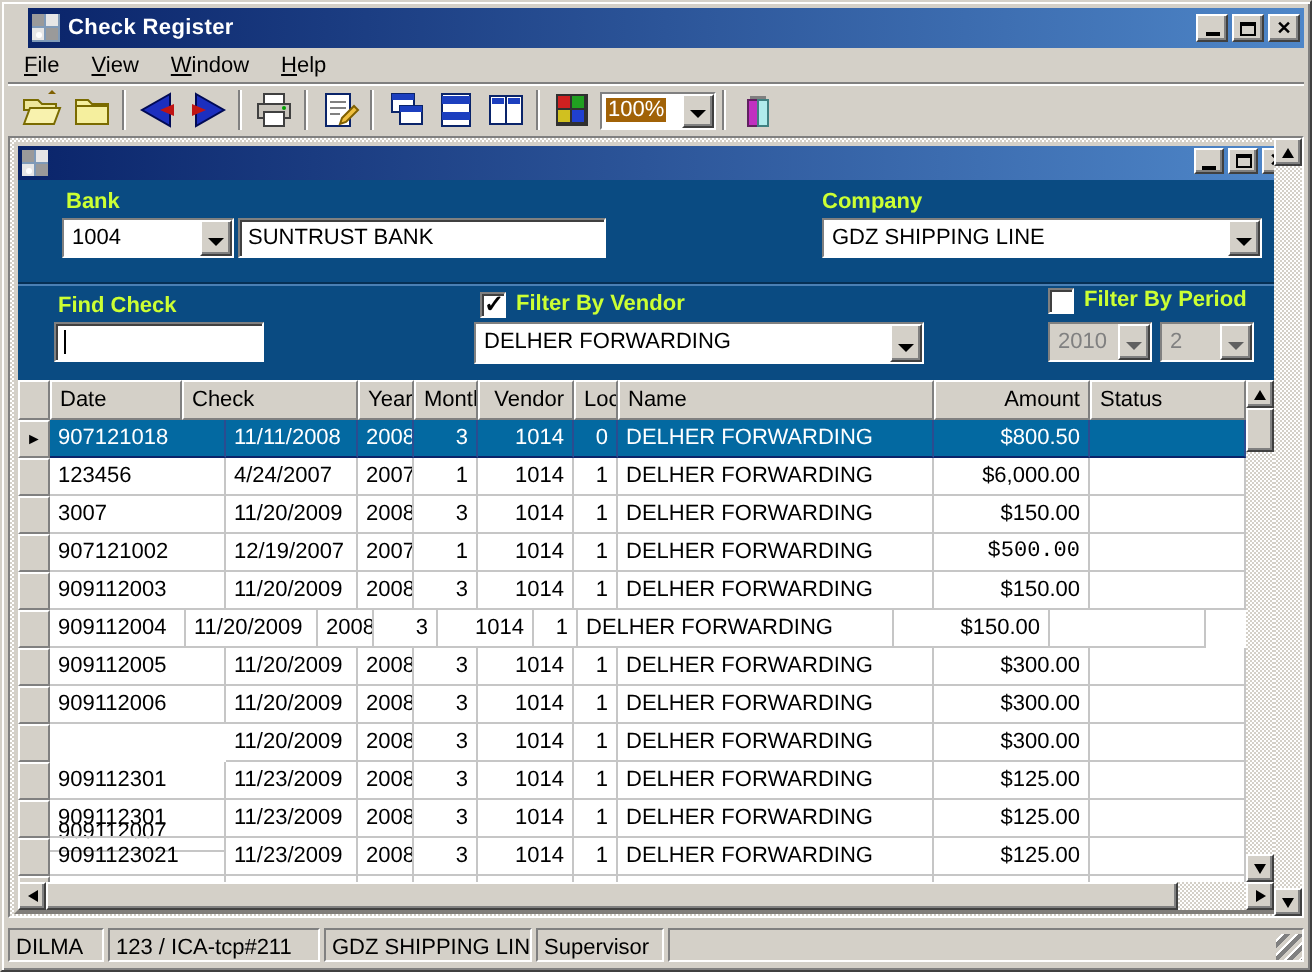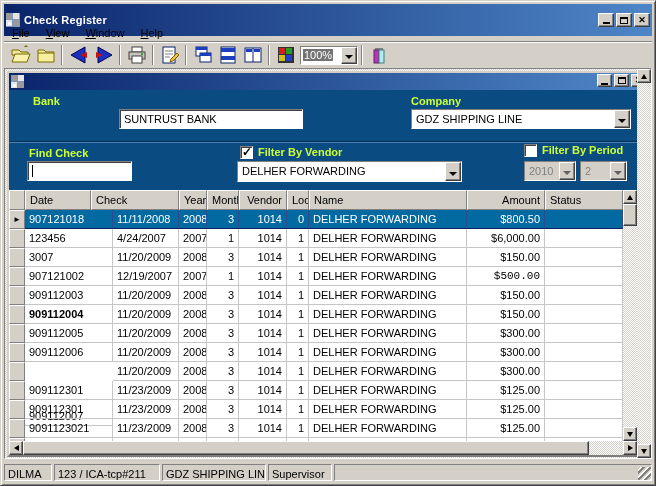--- a/index.html
+++ b/index.html
@@ -9,21 +9,21 @@
   .window{position:relative;width:656px;height:486px;background:#d4d0c8;
     border:1px solid #404040;border-top-color:#d4d0c8;border-left-color:#d4d0c8;
     box-shadow:inset 1px 1px 0 #fff, inset -1px -1px 0 #808080;overflow:hidden;}
 
   
   .raised{border:1px solid;border-color:#fff #404040 #404040 #fff;box-shadow:inset -1px -1px 0 #808080;background:#d4d0c8;}
   .sunk{border:1px solid;border-color:#808080 #fff #fff #808080;box-shadow:inset 1px 1px 0 #404040;background:#fff;}
   .checker{background-color:#d4d0c8;background-image:repeating-conic-gradient(#ffffff 0% 25%,#d4d0c8 0% 50%);background-size:2px 2px;}
 
   
-  .titlebar{position:absolute;left:3px;top:3px;right:3px;height:32px;
+  .titlebar{position:absolute;left:13px;top:3px;right:3px;height:20px;
     background:linear-gradient(90deg,#0a246a,#4e86c8);display:flex;align-items:center;padding:0 2px;}
   .title-text{color:#fff;font-weight:bold;padding-left:4px;flex:1;letter-spacing:.2px;}
   .tb-btns{display:flex;gap:2px;}
   .tb-btn{width:16px;height:14px;display:flex;align-items:center;justify-content:center;padding:0;}
   .glyph-min{width:7px;height:2px;background:#000;margin-top:6px;}
   .glyph-max{width:8px;height:7px;border:1px solid #000;border-top:2px solid #000;}
   .glyph-x{font-size:9px;font-weight:bold;line-height:9px;}
 
   .appicon{width:14px;height:14px;background:#7f9ab8;position:relative;flex:none;}
   .appicon i{position:absolute;width:6px;height:6px;}
@@ -38,21 +38,21 @@
   .menu-item{display:inline-block;padding:2px 8px;cursor:default;}
   .menu-item::first-letter{text-decoration:underline;}
 
   
   .toolbar{position:absolute;left:3px;top:40px;right:3px;height:27px;display:flex;align-items:center;
     border-top:1px solid #808080;box-shadow:inset 0 1px 0 #fff;padding-left:4px;}
   .tbtn{width:25px;height:23px;display:flex;align-items:center;justify-content:center;background:transparent;}
   .tsep{width:2px;height:20px;margin:0 3px;border-left:1px solid #808080;border-right:1px solid #fff;}
   .zoom-combo{display:flex;width:58px;height:19px;margin-left:2px;}
   .zoom-field{flex:1;background:#fff;padding:2px 2px 0;overflow:hidden;}
-  .zoom-sel{background:#737373;color:#fff;padding:0 1px;}
+  .zoom-sel{background:#a16207;color:#fff;padding:0 1px;}
   .combo-btn{width:16px;display:flex;align-items:center;justify-content:center;flex:none;}
   .arr-d{width:0;height:0;border:4px solid transparent;border-top:4px solid #000;border-bottom:none;margin-top:4px;}
   .arr-d.dis{border-top-color:#606060;}
 
   
   .mdi{position:absolute;left:3px;right:3px;top:67px;bottom:26px;
     border:1px solid;border-color:#808080 #fff #fff #808080;overflow:hidden;}
   .mdi-vscroll{position:absolute;right:0;top:0;bottom:0;width:14px;}
   .sc-btn{position:absolute;width:14px;height:14px;display:flex;align-items:center;justify-content:center;}
   .t-up{width:0;height:0;border:3px solid transparent;border-bottom:5px solid #000;border-top:none;}
@@ -264,20 +264,26 @@
               <span class="glyph-max"></span>
             </span>
           <span class="tb-btn raised">
               <span class="glyph-x">✕</span>
             </span>
         </span>
       </div>
 
       <div class="form">
         <span class="lbl" style="left:24px;top:5px;">Bank</span>
+        <span class="combo" style="left:22px;top:19px;width:86px;height:20px;">
+          <span class="cval">1004</span>
+          <span class="combo-btn raised">
+              <span class="arr-d"></span>
+            </span>
+        </span>
         <span class="field" style="left:110px;top:19px;width:184px;height:20px;">SUNTRUST BANK</span>
 
         <span class="lbl" style="left:402px;top:5px;">Company</span>
         <span class="combo" style="left:402px;top:19px;width:220px;height:20px;">
           <span class="cval">GDZ SHIPPING LINE</span>
           <span class="combo-btn raised">
               <span class="arr-d"></span>
             </span>
         </span>
 
@@ -385,21 +391,21 @@
                 <div class="g-cell" style="width: 28px; text-align: left;">2008</div>
                 <div class="g-cell" style="width: 32px; text-align: right;">3</div>
                 <div class="g-cell" style="width: 48px; text-align: right;">1014</div>
                 <div class="g-cell" style="width: 22px; text-align: right;">1</div>
                 <div class="g-cell" style="width: 158px; text-align: left;">DELHER FORWARDING</div>
                 <div class="g-cell" style="width: 78px; text-align: right;">$150.00</div>
                 <div class="g-cell" style="width: 78px; text-align: left;"></div>
               </div>
               <div class="g-row">
                 <div class="g-sel"></div>
-                <div class="g-cell" style="width: 88px; text-align: left; font-weight: bold;">909112004</div>
+                <div class="g-cell" style="width: 68px; text-align: left;">909112004</div>
                 <div class="g-cell" style="width: 66px; text-align: left;">11/20/2009</div>
                 <div class="g-cell" style="width: 28px; text-align: left;">2008</div>
                 <div class="g-cell" style="width: 32px; text-align: right;">3</div>
                 <div class="g-cell" style="width: 48px; text-align: right;">1014</div>
                 <div class="g-cell" style="width: 22px; text-align: right;">1</div>
                 <div class="g-cell" style="width: 158px; text-align: left;">DELHER FORWARDING</div>
                 <div class="g-cell" style="width: 78px; text-align: right;">$150.00</div>
                 <div class="g-cell" style="width: 78px; text-align: left;"></div>
               </div>
               <div class="g-row">

